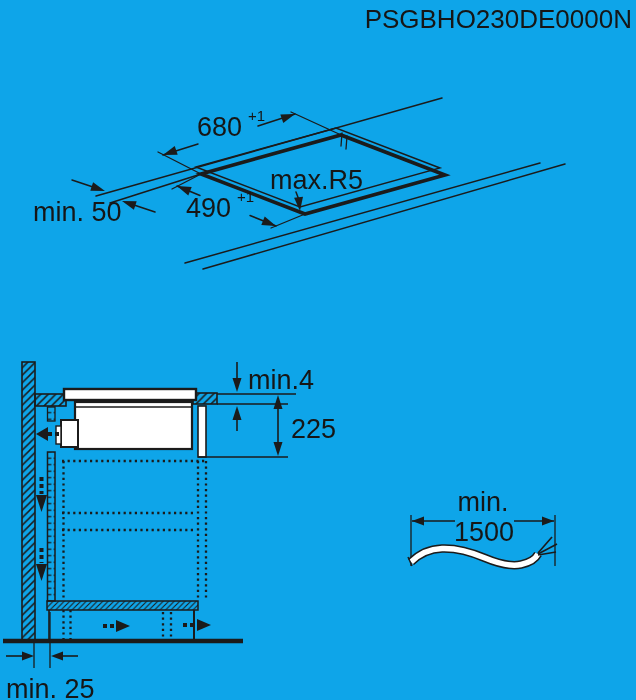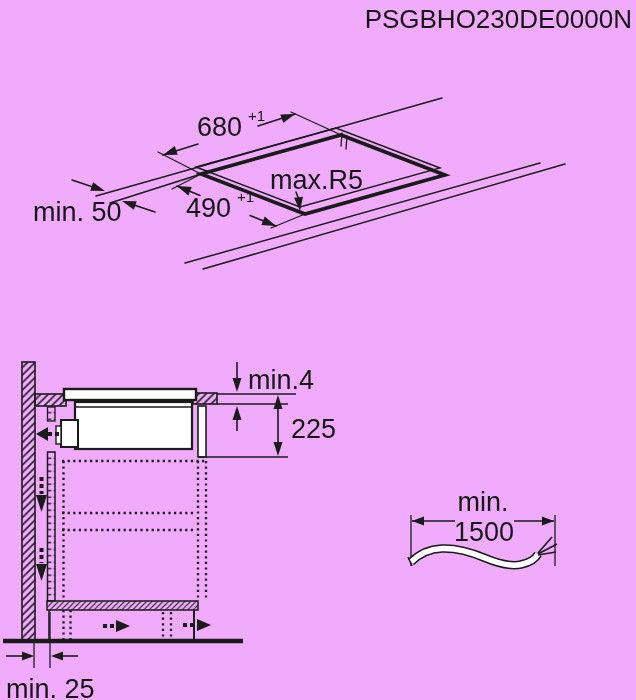--- a/index.html
+++ b/index.html
@@ -1,19 +1,19 @@
 <!DOCTYPE html>
 <html><head>
 <meta charset="utf-8">
 <style>
   html,body{margin:0;padding:0;background:#ffffff;}
   .page{
     position:relative;
     width:636px;height:700px;
-    background:#f0abfc;
+    background:#0ea5e9;
     font-family:"Liberation Sans", sans-serif;
     overflow:hidden;
   }
   svg text{
     font-family:"Liberation Sans", sans-serif;
     fill:#161616;
   }
   .lbl{font-size:27px;}
   .lbl-sup{font-size:15px;}
   .title{font-size:26px;}

